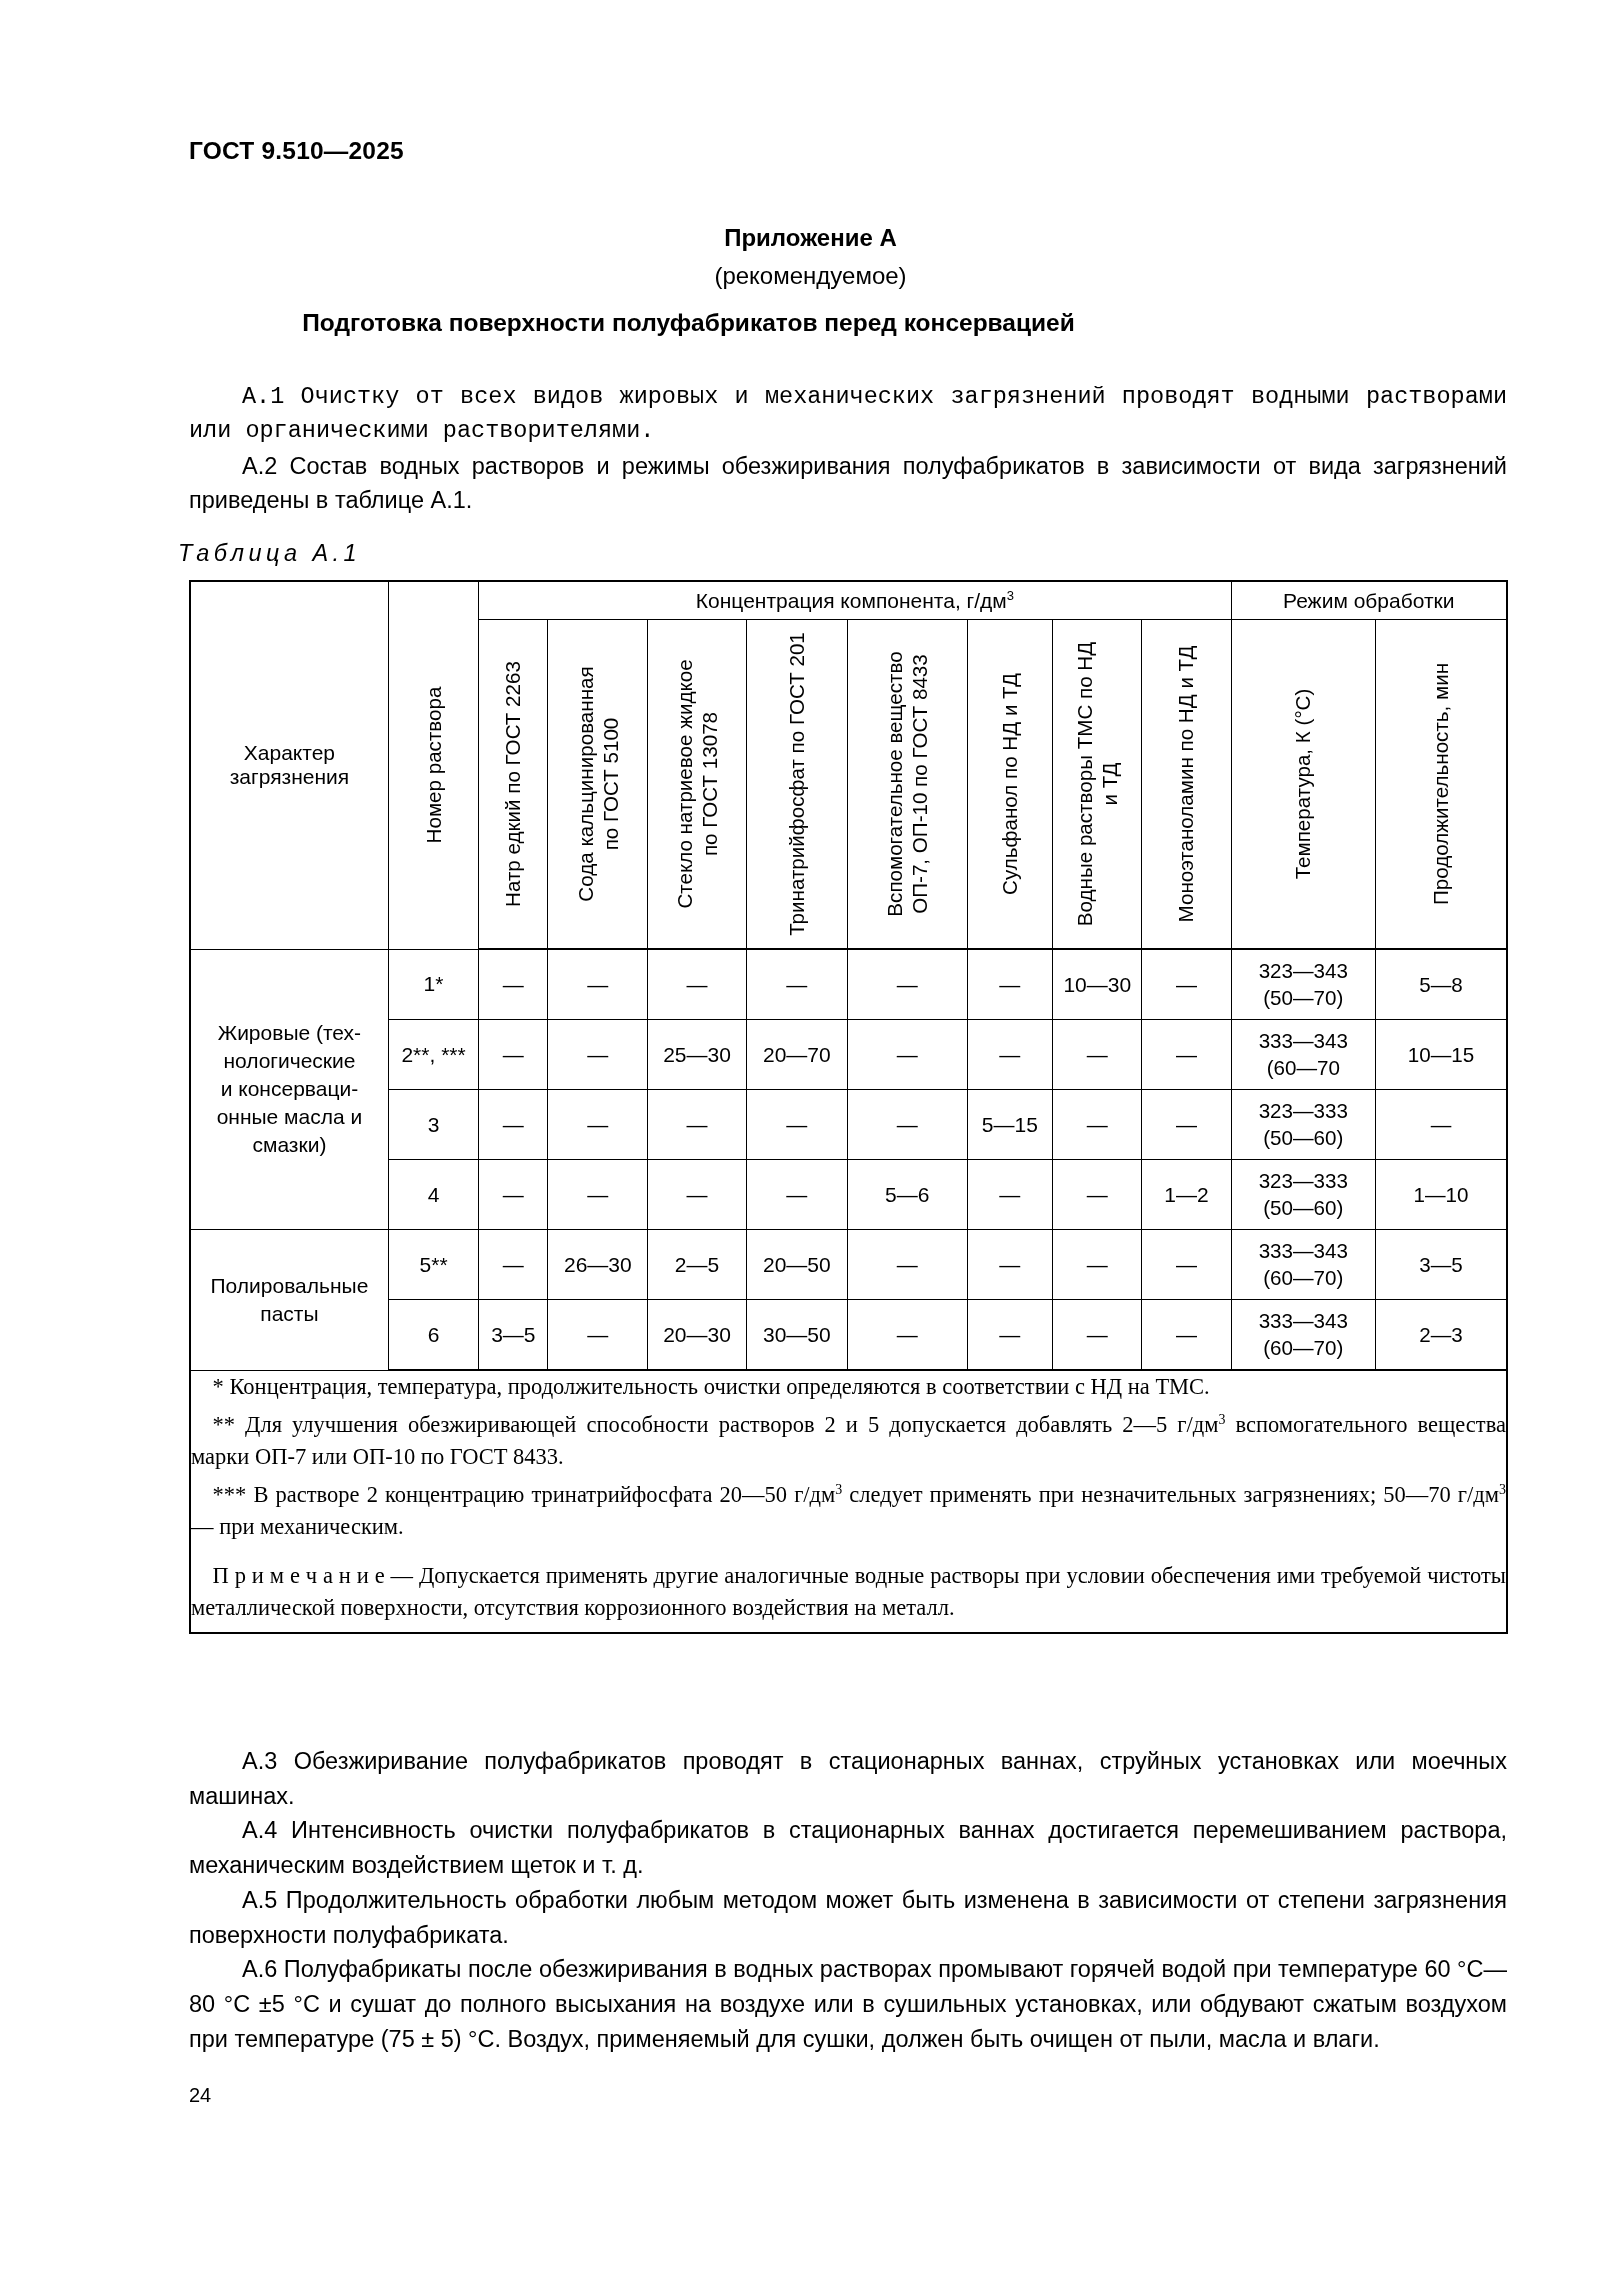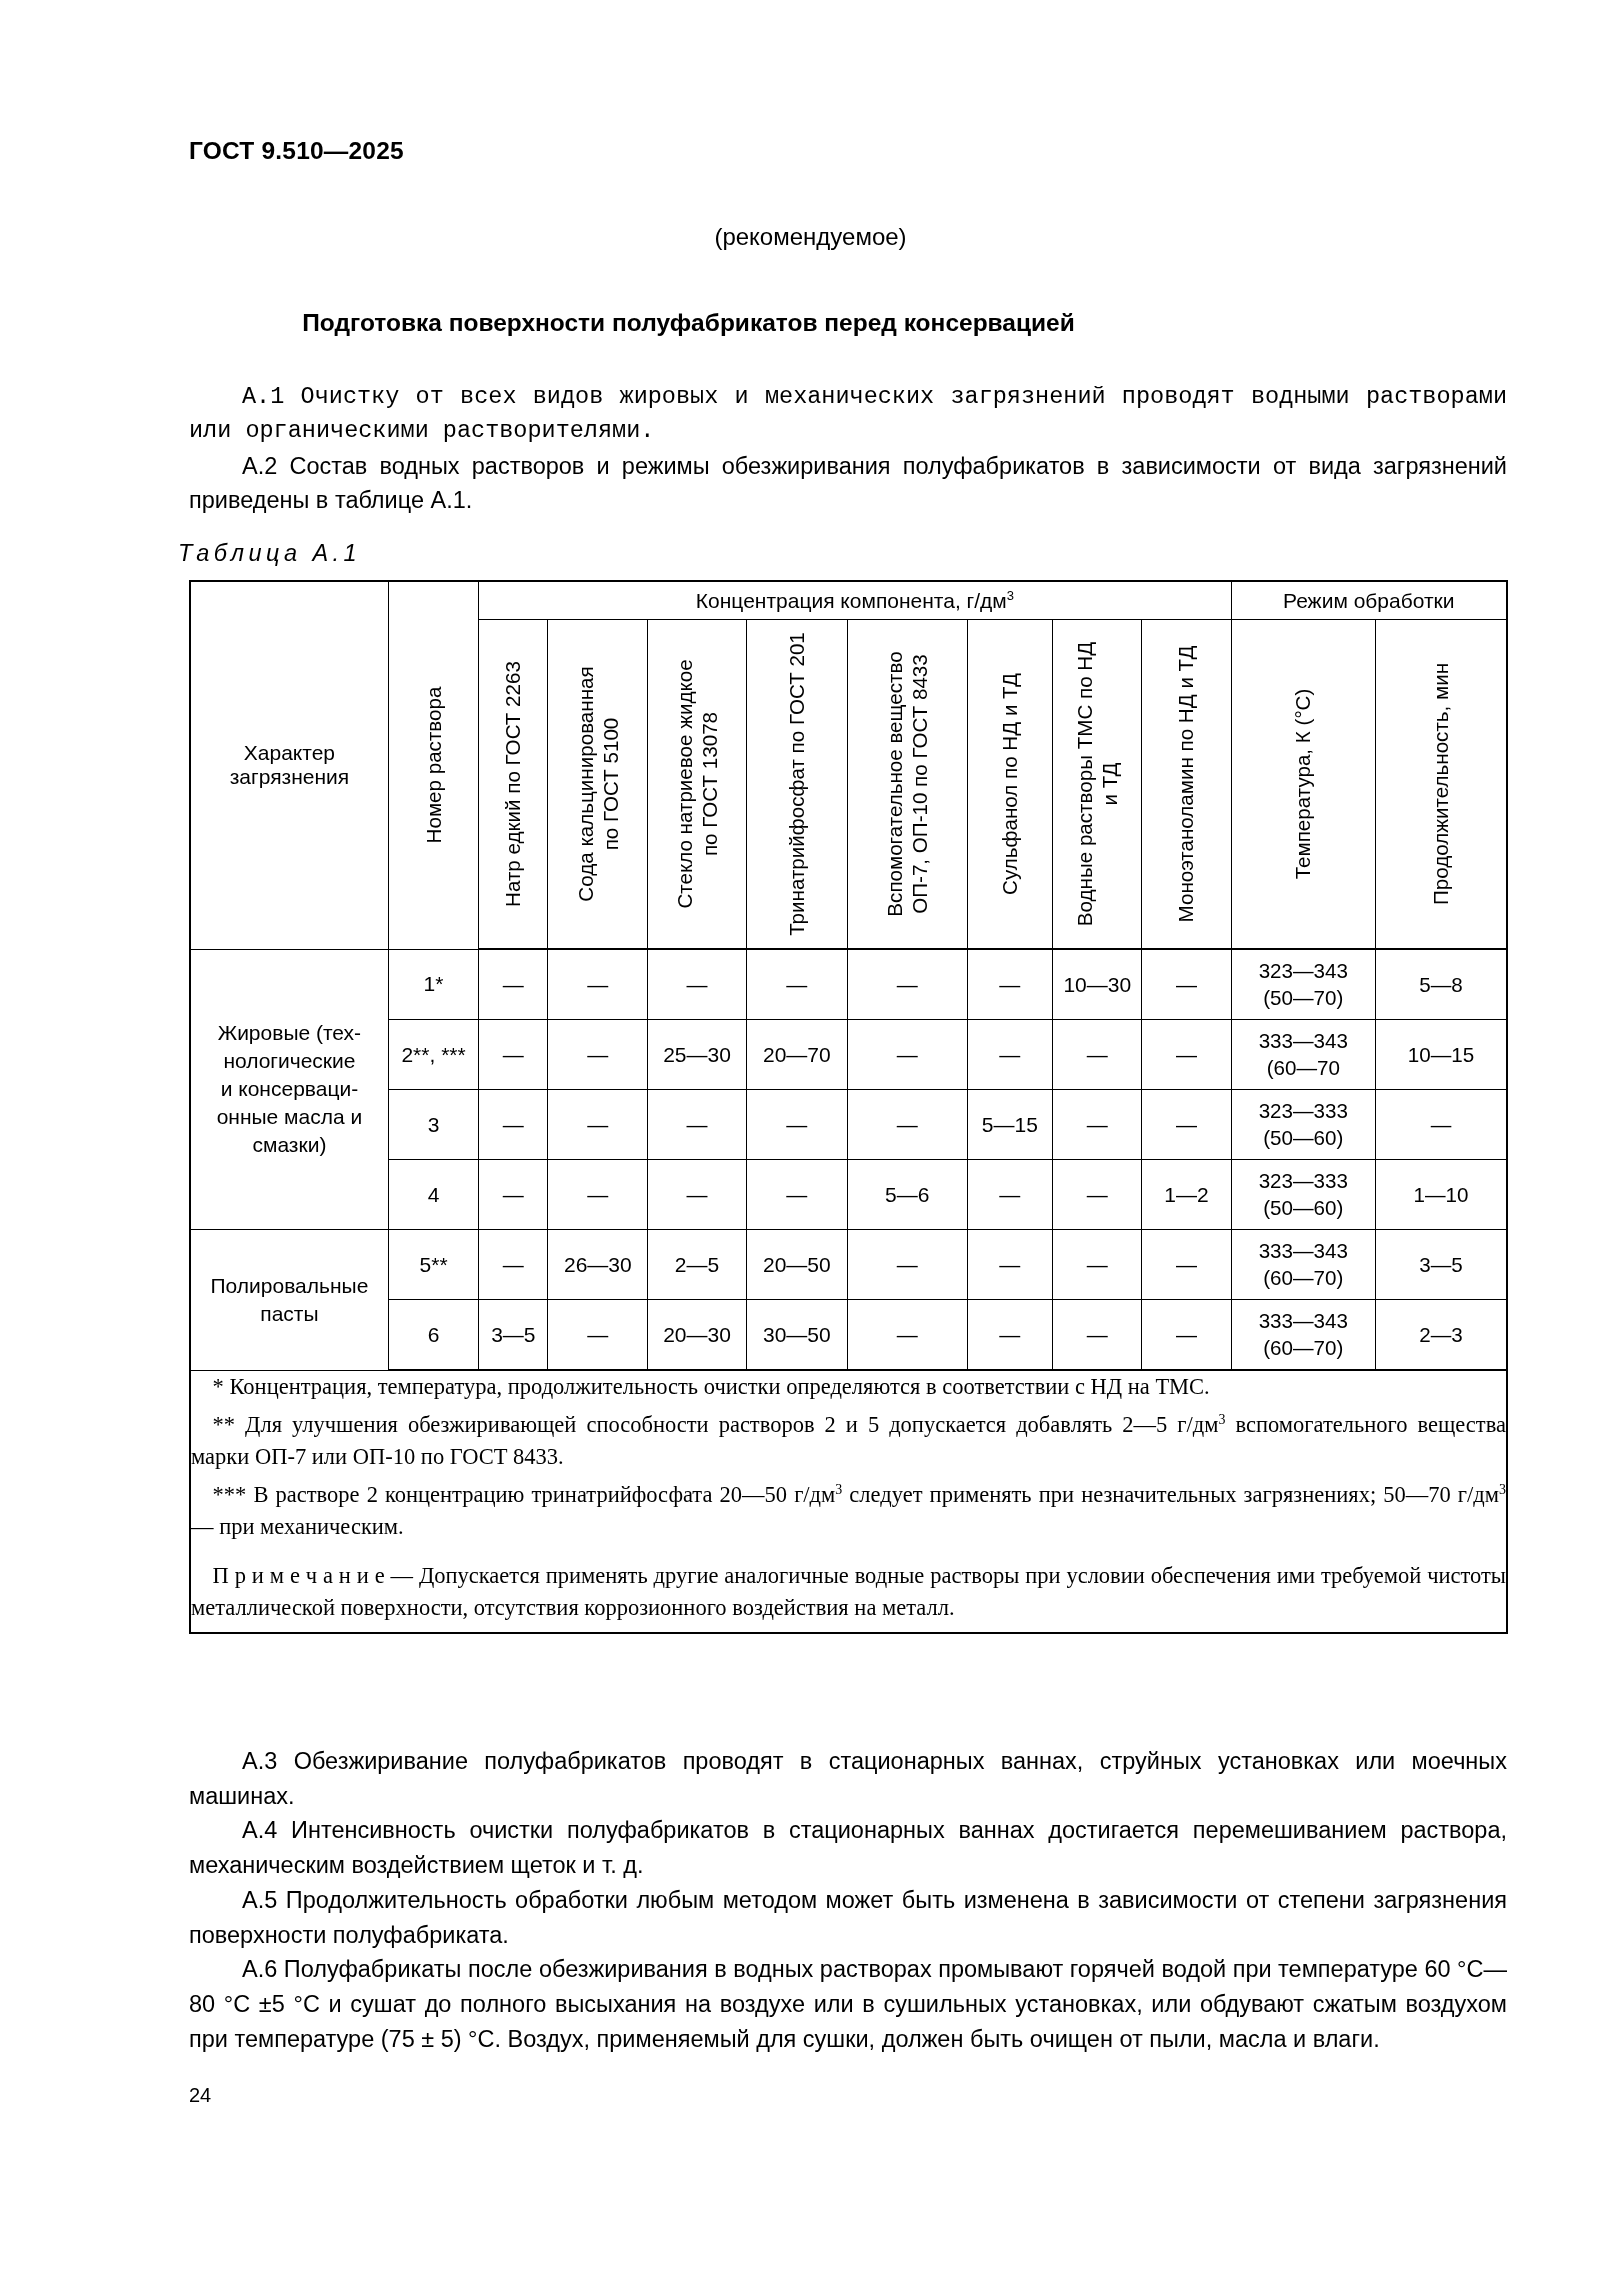--- a/index.html
+++ b/index.html
@@ -187,20 +187,21 @@
   sup { font-size: 0.62em; vertical-align: super; line-height: 0; }
 </style>
 </head>
 <body>
 
 <div class="page">
 
   <div class="running-head">ГОСТ 9.510—2025</div>
 
   <div class="annex-block">
+    <div class="annex-title">Приложение А</div>
     <div class="annex-sub">(рекомендуемое)</div>
   </div>
 
   <div class="annex-main-title">Подготовка поверхности полуфабрикатов перед консервацией</div>
 
   <div class="para para-a1">
     <span class="ind"></span><span>А.1  Очистку от всех видов жировых и механических загрязнений проводят водными растворами или органическими растворителями.</span>
   </div>
 
   <div class="para para-a2">

